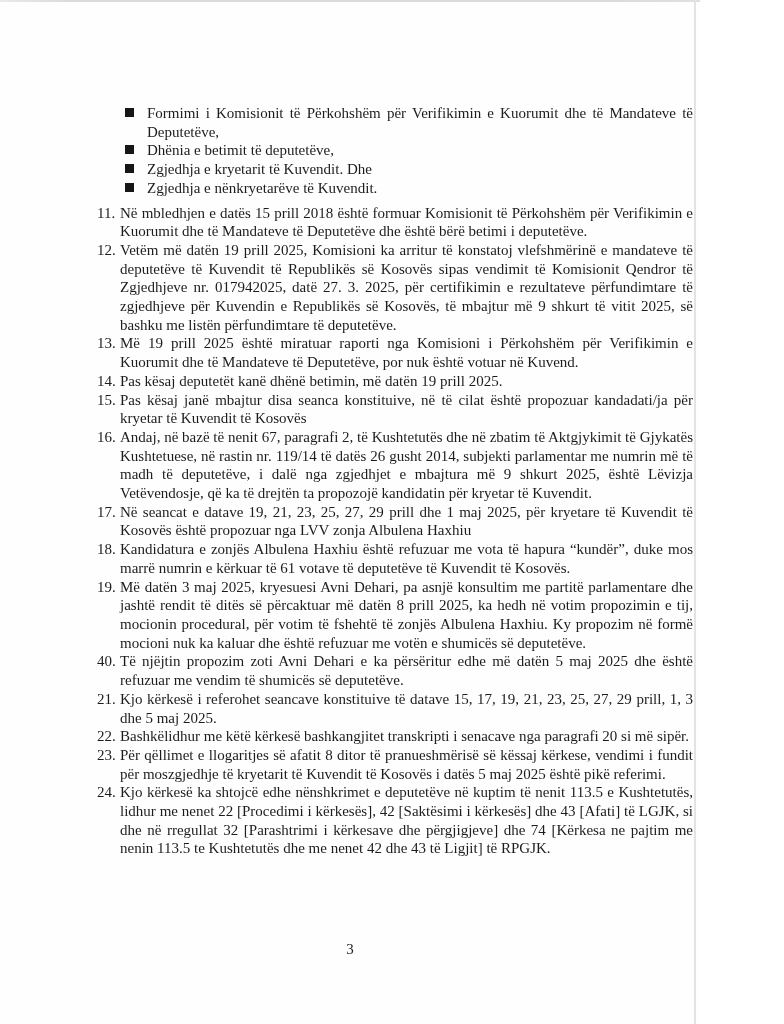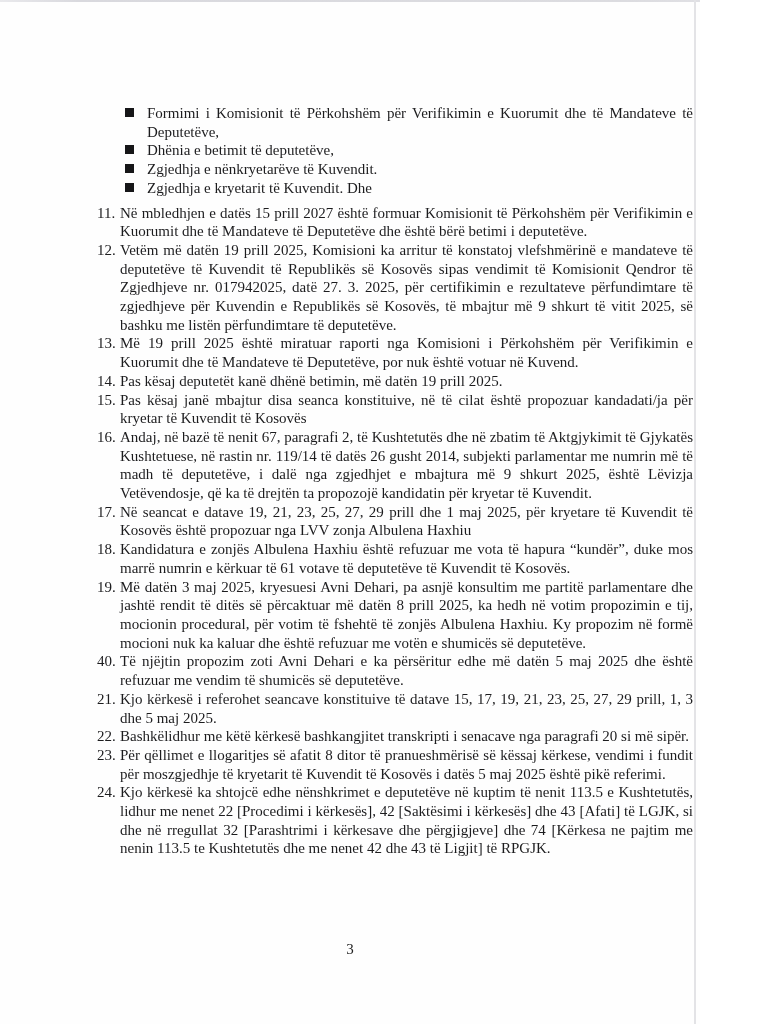--- a/index.html
+++ b/index.html
@@ -109,34 +109,34 @@
       <li class="bullet-row">
         <span class="bullet-marker">
             <span class="sq"></span>
           </span>
         <span class="bullet-text">Dhënia e betimit të deputetëve,</span>
       </li>
       <li class="bullet-row">
         <span class="bullet-marker">
             <span class="sq"></span>
           </span>
-        <span class="bullet-text">Zgjedhja e nënkryetarëve të Kuvendit.</span>
+        <span class="bullet-text">Zgjedhja e kryetarit të Kuvendit. Dhe</span>
       </li>
       <li class="bullet-row">
         <span class="bullet-marker">
             <span class="sq"></span>
           </span>
-        <span class="bullet-text">Zgjedhja e kryetarit të Kuvendit. Dhe</span>
+        <span class="bullet-text">Zgjedhja e nënkryetarëve të Kuvendit.</span>
       </li>
     </ul>
 
     <div class="numbered">
       <div class="n-item">
         <span class="n-num">11.</span>
-        <span class="n-text">Në mbledhjen e datës 15 prill 2027 është formuar Komisionit të Përkohshëm për Verifikimin e Kuorumit dhe të Mandateve të Deputetëve dhe është bërë betimi i deputetëve.</span>
+        <span class="n-text">Në mbledhjen e datës 15 prill 2018 është formuar Komisionit të Përkohshëm për Verifikimin e Kuorumit dhe të Mandateve të Deputetëve dhe është bërë betimi i deputetëve.</span>
       </div>
       <div class="n-item">
         <span class="n-num">12.</span>
         <span class="n-text">Vetëm më datën 19 prill 2025, Komisioni ka arritur të konstatoj vlefshmërinë e mandateve të deputetëve të Kuvendit të Republikës së Kosovës sipas vendimit të Komisionit Qendror të Zgjedhjeve nr. 017942025, datë 27. 3. 2025, për certifikimin e rezultateve përfundimtare të zgjedhjeve për Kuvendin e Republikës së Kosovës, të mbajtur më 9 shkurt të vitit 2025, së bashku me listën përfundimtare të deputetëve.</span>
       </div>
       <div class="n-item">
         <span class="n-num">13.</span>
         <span class="n-text">Më 19 prill 2025 është miratuar raporti nga Komisioni i Përkohshëm për Verifikimin e Kuorumit dhe të Mandateve të Deputetëve, por nuk është votuar në Kuvend.</span>
       </div>
       <div class="n-item">

